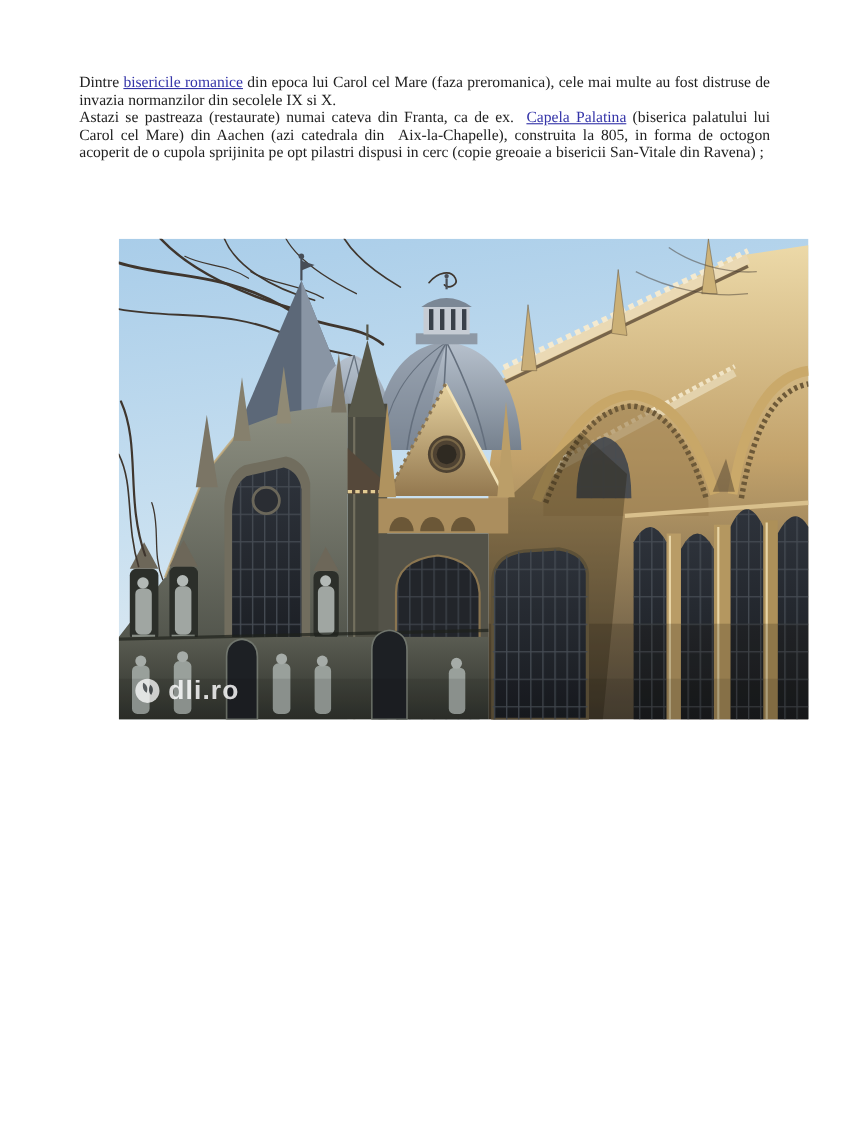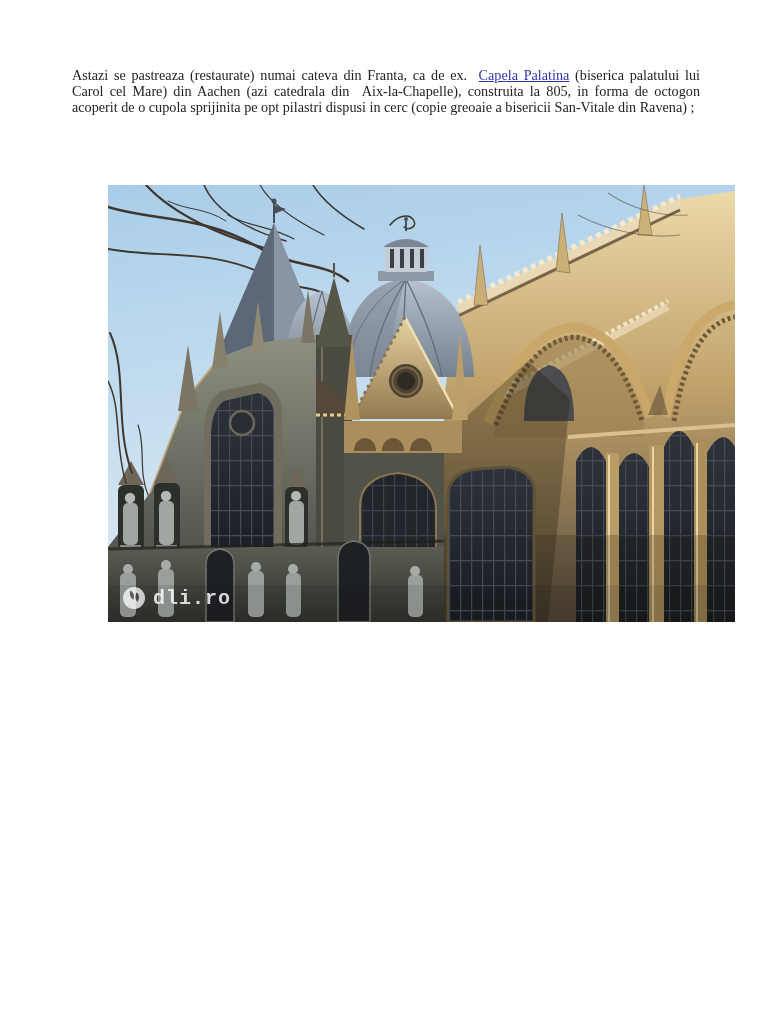--- a/index.html
+++ b/index.html
@@ -6,28 +6,29 @@
   body{width:768px;height:1024px;font-family:"Liberation Serif",serif;}
   .page{position:relative;width:768px;height:1024px;background:#ffffff;overflow:hidden;}
   .content{padding:67px 68px 0 72px;}
   .para{margin:0;text-align:justify;font-size:14.2px;line-height:16px;color:var(--text-color,#222222);}
   .para-2{}
   .doc-link{color:var(--link-color,#3434a8);text-decoration:underline;cursor:pointer;}
   .photo{position:relative;width:627px;height:437px;margin:70px 0 0 36px;}
   .photo svg.photo-art{display:block;width:627px;height:437px;}
   .watermark{position:absolute;left:14px;bottom:12px;display:flex;align-items:center;gap:7px;opacity:.82;}
   .wm-globe{width:24px;height:24px;}
-  .wm-text{font-family:Liberation Mono, monospace;font-weight:bold;font-size:20px;color:var(--watermark,#ffffff);letter-spacing:1px;}
+  .wm-text{font-family:Liberation Sans, sans-serif;font-weight:bold;font-size:24px;color:var(--watermark,#ffffff);letter-spacing:1px;}
 </style>
 </head>
 <body>
 
 <div class="page">
   <main class="content">
 
+    <p class="para"><span>Dintre </span><a href="#" class="doc-link">bisericile romanice</a><span> din epoca lui Carol cel Mare (faza preromanica), cele mai multe au fost distruse de invazia normanzilor din secolele IX si X.</span></p>
 
     <p class="para para-2"><span>Astazi se pastreaza (restaurate) numai cateva din Franta, ca de ex.&nbsp; </span><a href="#" class="doc-link">Capela Palatina</a><span> (biserica palatului lui Carol cel Mare) din Aachen (azi catedrala din &nbsp;Aix-la-Chapelle), construita la 805, in forma de octogon acoperit de o cupola sprijinita pe opt pilastri dispusi in cerc (copie greoaie a bisericii San-Vitale din Ravena) ;</span></p>
 
     <figure class="photo">
       <svg class="photo-art" viewBox="0 0 627 437" xmlns="http://www.w3.org/2000/svg">
         <defs>
           <linearGradient id="gSky" x1="0" y1="0" x2="0.2" y2="1">
             <stop offset="0" style="stop-color:var(--sky-top,#a9cde9)"></stop>
             <stop offset="0.6" stop-color="#c9e0f0"></stop>
             <stop offset="1" style="stop-color:var(--sky-low,#e4ecf2)"></stop>

